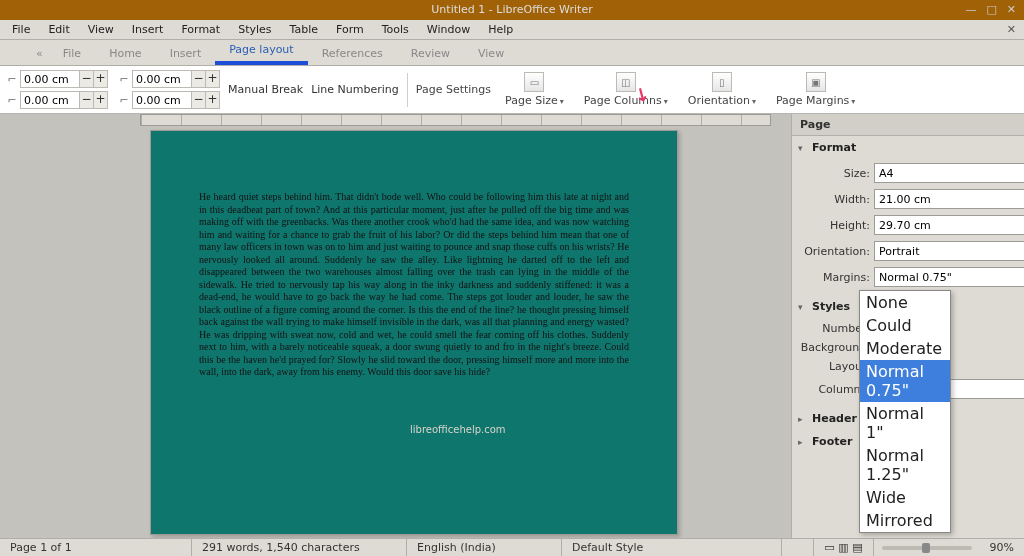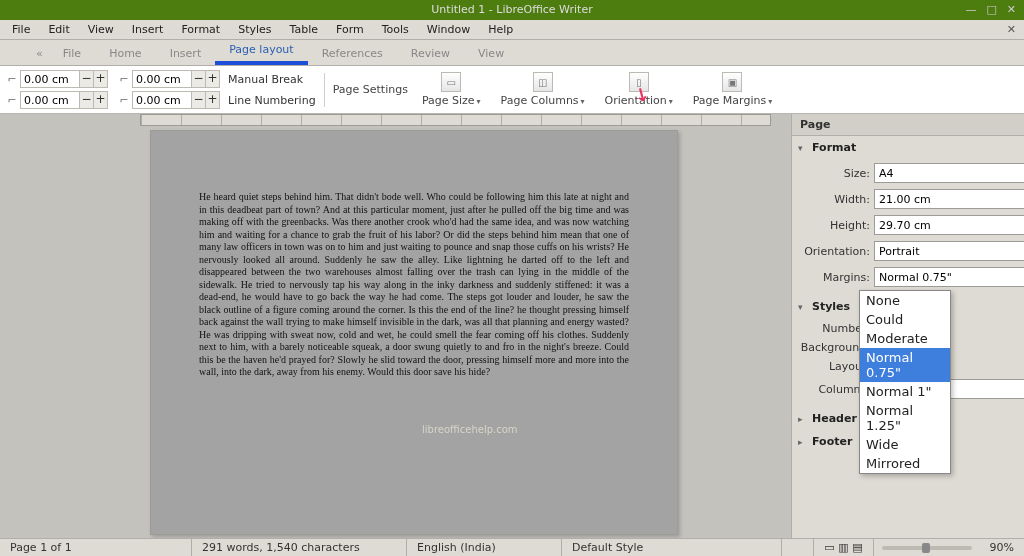--- a/index.html
+++ b/index.html
@@ -1,69 +1,69 @@
 <!DOCTYPE html>
 <html><head>
 <meta charset="utf-8">
 <style>
   * { box-sizing: border-box; margin: 0; padding: 0; font-family: "DejaVu Sans", "Liberation Sans", Arial, sans-serif; font-size: 11px; }
   body { width: 1024px; height: 556px; background: #c4c2bd; overflow: hidden; position: relative; }
 
-  .titlebar { height: 20px; background: #4d7c0f; color: #ddd; text-align: center; line-height: 20px; position: relative; }
+  .titlebar { height: 20px; background: #a16207; color: #ddd; text-align: center; line-height: 20px; position: relative; }
   .titlebar .winbtn { position: absolute; right: 0; top: 0; display: flex; gap: 10px; padding: 0 8px; color: #ccc; }
   .winbtn span { cursor: default; }
 
   .menubar { height: 20px; background: #dedbd4; display: flex; align-items: center; padding: 0 4px; gap: 2px; border-bottom: 1px solid #b0aea8; }
   .menubar span { padding: 2px 8px; color: #222; }
   .menubar .closebtn { margin-left: auto; padding: 0 4px; color: #555; }
 
   .tabbar { height: 26px; background: #dedbd4; display: flex; align-items: flex-end; padding-left: 30px; border-bottom: 1px solid #b0aea8; }
   .tabbar span { padding: 5px 14px; color: #888; }
   .tabbar .active { color: #2a5fb4; border-bottom: 4px solid #1d4ed8; font-weight: normal; }
   .tabbar span:first-child { color: #888; }
   .tabbar .chev { color:#888; padding: 5px 6px; }
 
   .ribbon { height: 48px; background: #fff; border-bottom: 1px solid #b8b6b0; display: flex; align-items: center; padding: 0 4px; gap: 8px; }
   .spinbox-pair { display: flex; flex-direction: column; gap: 3px; }
   .spinbox { display: flex; align-items: center; }
   .spinbox .icon { width: 16px; text-align: center; color: #666; }
   .spinbox input { width: 60px; height: 18px; border: 1px solid #bdbab3; font-size: 11px; padding: 0 3px; background: #fff; }
   .spinbox .pm { width: 15px; height: 18px; border: 1px solid #bdbab3; background: #eceae5; text-align: center; line-height: 15px; font-size: 12px; color: #333; margin-left:-1px;}
-  .label2 { display:flex; flex-direction:column; gap: 8px; justify-content:center; color:#333; font-size:11px; }
+  .label2 { display:flex; flex-direction:row; gap: 8px; justify-content:center; color:#333; font-size:11px; }
   .vsep { width: 1px; height: 34px; background: #d0cec8; }
   .ribbtn { display:flex; flex-direction:column; align-items:center; gap:2px; padding: 2px 6px; color:#444; font-size:10px; }
   .ribbtn .ic { width:20px; height:20px; border:1px solid #bdbab3; background: linear-gradient(#fff,#e6e6e6); font-size:10px; display:flex; align-items:center; justify-content:center; color:#777;}
   .ribbtn .drop::after { content:"▾"; font-size:8px; color:#666; margin-left:2px;}
 
   .arrow { position: absolute; color:#e83563; font-size:18px; font-weight:bold; transform-origin:center; }
   .arrow.a1 { left: 634px; top: 84px; transform: rotate(30deg);}
   .arrow.a2 { left: 968px; top: 184px; transform: rotate(28deg);}
   .arrow.a3 { left: 960px; top: 284px; transform: rotate(20deg);}
 
   .workarea { position: absolute; top: 114px; left: 0; right: 0; bottom: 18px; display: flex; }
   .docarea { flex: 1; background: #c4c2bd; position: relative; overflow: hidden; }
   .ruler { position:absolute; top:0; left:140px; right:20px; height:12px; background: repeating-linear-gradient(90deg,#b0aea8 0,#b0aea8 1px,#dedbd4 1px,#dedbd4 40px); border:1px solid #9d9b95; font-size:7px; color:#555;}
-  .page { position:absolute; top: 16px; left: 150px; width: 528px; height: 405px; background:#a3a3a3; border:1px solid #9d9b95; box-shadow: 2px 2px 4px rgba(0,0,0,0.2); padding: 60px 48px; }
+  .page { position:absolute; top: 16px; left: 150px; width: 528px; height: 405px; background:#0f766e; border:1px solid #9d9b95; box-shadow: 2px 2px 4px rgba(0,0,0,0.2); padding: 60px 48px; }
   .page p { font-size: 10px; font-family: "Times New Roman", serif; color:#111; text-align: justify; line-height: 1.25; }
-  .watermark { position: absolute; left: 410px; top: 310px; color: #d8d4c9; font-size: 10px; margin-left: 12px; }
+  .watermark { position: absolute; left: 410px; top: 310px; color: #d8d4c9; font-size: 10px; }
 
   .sidebar { width: 233px; background: #dedbd4; border-left: 1px solid #b0aea8; display:flex; }
   .panel { flex:1; display:flex; flex-direction:column; }
   .panel-title { height: 22px; background: #d2cfc8; display:flex; align-items:center; padding: 0 8px; font-weight:bold; color:#333; border-bottom:1px solid #b0aea8; position:relative;}
   .section-head { padding: 5px 6px; font-weight:bold; color:#222; display:flex; align-items:center; gap:4px;}
   .section-head::before { content:"▾"; font-size:9px; color:#666; width:10px; display:inline-block;}
   .section-head.collapsed::before { content:"▸"; }
   .formgrid { display:grid; grid-template-columns: 70px 1fr; gap: 6px 4px; padding: 4px 8px 8px 8px; align-items:center;}
   .formgrid label { text-align:right; color:#333; }
   .combo { height:20px; border:1px solid #9d9b95; background:#fff; display:flex; align-items:center; padding: 0 4px; position:relative;}
   .spin-side { display:flex; }
   .spin-side input { flex:1; height:20px; border:1px solid #9d9b95; padding:0 4px; font-size:11px;}
 
   .dropdown-list { position:absolute; left:859px; top:290px; width: 92px; background:#fff; border:1px solid #888; box-shadow: 2px 2px 5px rgba(0,0,0,0.25); z-index:50;}
-  .dropdown-list div { padding:2px 6px; color:#222; font-size:13px; }
+  .dropdown-list div { padding:2px 6px; color:#222; font-size:16px; }
   .dropdown-list .sel { background:#3e7fde; color:#fff;}
 
   .statusbar { position:absolute; bottom:0; left:0; right:0; height:18px; background:#dedbd4; border-top:1px solid #b0aea8; display:flex; align-items:center; font-size:10px; color:#333;}
   .statusbar .cell { padding: 0 10px; border-right:1px solid #b0aea8; height:100%; display:flex; align-items:center;}
   .statusbar .grow { flex:1; border-right:none;}
   .zoom-slider { width:90px; height:4px; background:#bdbab3; position:relative; margin:0 8px; border-radius:2px;}
   .zoom-slider .knob{ position:absolute; width:8px; height:10px; background:#888; top:-3px; left:40px; border-radius:2px;}
 </style>
 </head>
 <body>

